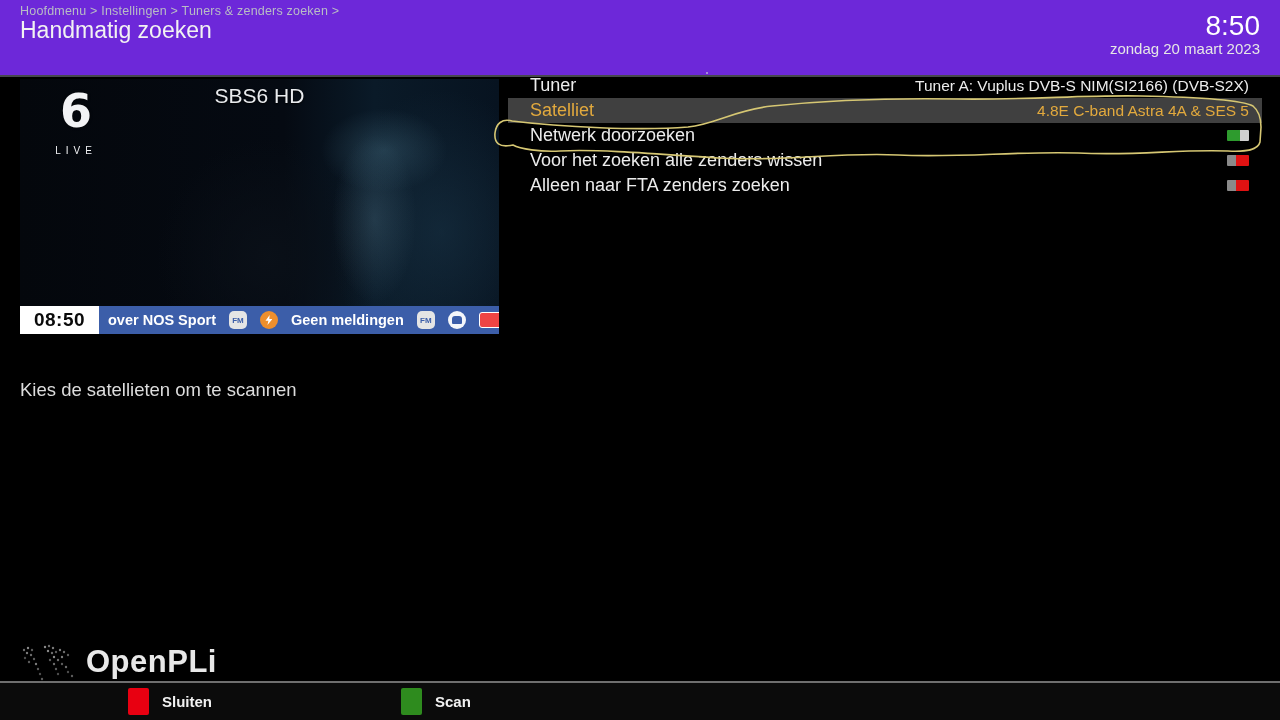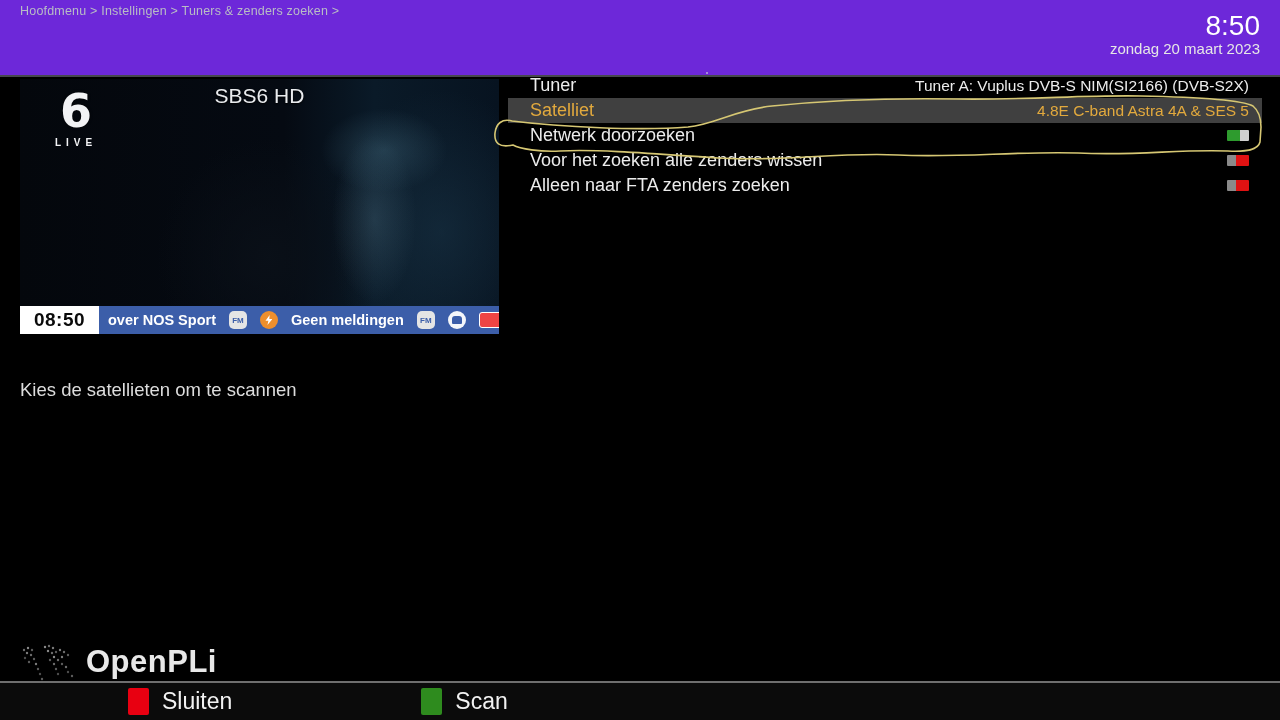--- a/index.html
+++ b/index.html
@@ -28,21 +28,21 @@
       radial-gradient(ellipse 150px 190px at 88% 60%, rgba(30,60,80,.45), transparent 75%),
       radial-gradient(ellipse 140px 150px at 52% 70%, rgba(10,16,24,.95), transparent 80%),
       linear-gradient(90deg, #04070c 0%, #050a12 55%, #0a1a28 74%, #071320 100%);
   }
   .channel-label {
     position:absolute; left:0; right:0; top:5px; text-align:center;
     font-size:21px; color:#e9ebee; text-shadow:0 1px 2px #000;
   }
   .sbs-logo { position:absolute; left:26px; top:8px; width:60px; text-align:center; color:#f2f3f5; }
   .sbs-logo .digit { font-size:46px; font-weight:bold; line-height:48px; text-shadow:0 0 3px rgba(0,0,0,.8); font-family:"DejaVu Sans", sans-serif; }
-  .sbs-logo .live  { font-size:10px; font-weight:bold; letter-spacing:5px; margin-top:2px; }
+  .sbs-logo .live  { font-size:10px; font-weight:normal; letter-spacing:5px; margin-top:10px; }
 
   
   .ticker { position:absolute; left:0; right:0; bottom:0; height:28px; display:flex; }
   .ticker-time {
     flex:0 0 79px; background:#ffffff; color:#0a0a0a; font-weight:bold; font-size:19px;
     display:flex; align-items:center; justify-content:center; letter-spacing:.5px;
   }
   .ticker-strip {
     flex:1; background:#3c5ea9; color:#fff; display:flex; align-items:center;
     gap:13px; padding-left:9px; font-size:14.5px; font-weight:bold;
@@ -102,31 +102,32 @@
 
   .footer-divider { position:absolute; left:0; top:681px; width:1280px; height:2px; background:#6f6f6f; }
   .footer-bar {
     position:absolute; left:0; top:683px; width:1280px; height:37px; background:#0b0b0b;
     display:flex; align-items:center;
   }
   .key-group { display:flex; align-items:center; }
   .key-square { width:21px; height:27px; border-radius:2px; }
   .key-red   { background:#e80011; }
   .key-green { background:#2e8b1e; }
-  .key-label { font-size:23px; color:#f2f2f2; margin-left:13px; }
+  .key-label { font-size:15px; color:#f2f2f2; margin-left:13px;font-weight:bold; }
   .group-close { margin-left:128px; }
   .group-scan  { margin-left:189px; }
 </style>
 </head>
 <body>
 
 <div class="screen">
 
   <div class="header">
     <div class="breadcrumb">Hoofdmenu &gt; Instellingen &gt; Tuners &amp; zenders zoeken &gt;</div>
+    <div class="page-title">Handmatig zoeken</div>
     <div class="clock">8:50</div>
     <div class="date">zondag 20 maart 2023</div>
   </div>
 
   <div class="video">
     <div class="channel-label">SBS6 HD</div>
     <div class="sbs-logo">
       <div class="digit">6</div>
       <div class="live">LIVE</div>
     </div>

